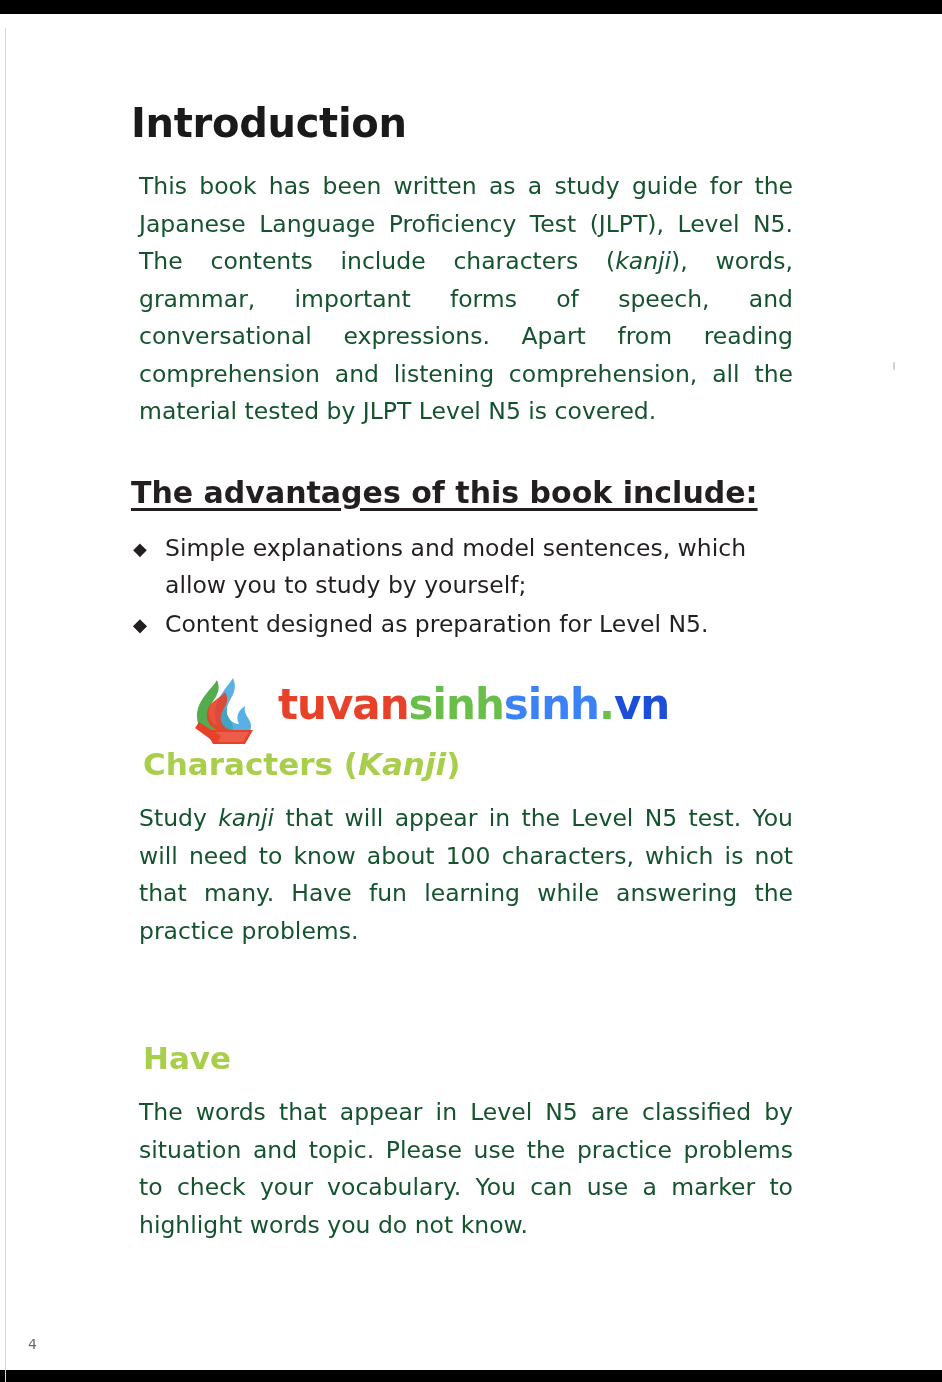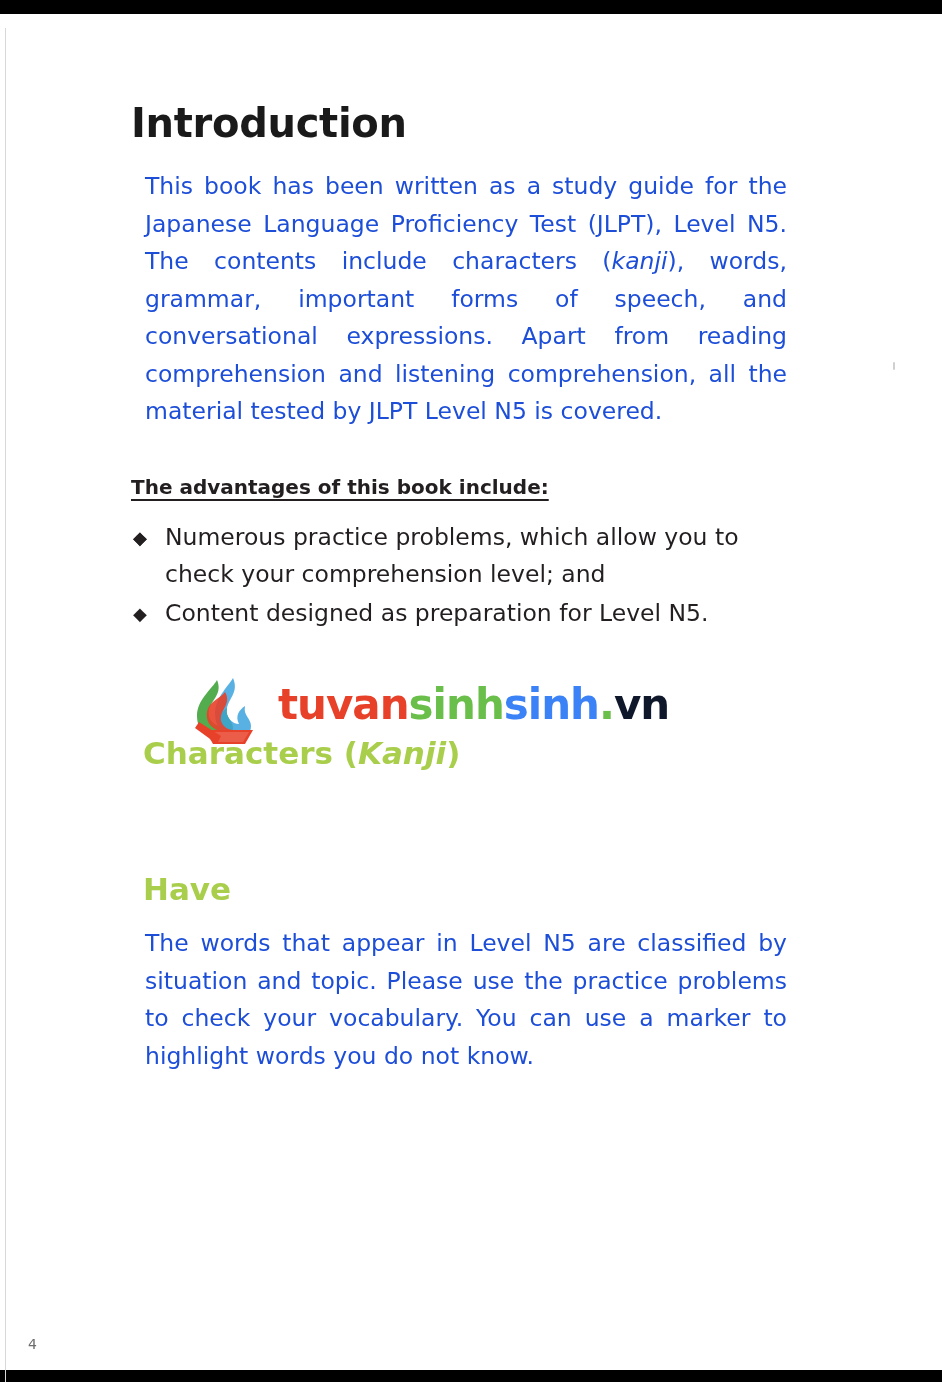--- a/index.html
+++ b/index.html
@@ -69,32 +69,32 @@
 
   h1.page-title {
     margin: 0 0 22px 0;
     font-size: 40px;
     font-weight: bold;
     color: #1a1a1a;
     letter-spacing: -0.3px;
   }
 
   p.body-text {
-    margin: 14px;
+    margin: 8px;
     font-size: 23.5px;
     line-height: 37.5px;
-    color: #1d4ed8;
+    color: #14532d;
     text-align: justify;
     text-justify: inter-word;
   }
   p.body-text em { font-style: italic; }
 
   h2.section-underline {
     margin: 44px 0 20px 0;
-    font-size: 20px;
+    font-size: 30px;
     font-weight: bold;
     color: #231f20;
     text-decoration: underline;
     text-underline-offset: 5px;
   }
 
   ul.advantages {
     list-style: none;
     margin: 0;
     padding: 0;
@@ -143,21 +143,21 @@
     font-family: "DejaVu Sans", sans-serif;
     font-size: 42px;
     font-weight: bold;
     letter-spacing: -1px;
     white-space: nowrap;
   }
   .wm-a { color: #e8412a; margin-top: 12px; }
   .wm-b { color: #6abf4b; }
   .wm-c { color: #3b82f6; }
   .wm-d { color: #6abf4b; }
-  .wm-e { color: #0f172a; }
+  .wm-e { color: #1d4ed8; }
 
   .wm-logo {
     position: absolute;
     left: 0;
     top: 0;
     width: 84px;
     height: 80px;
   }
 
   .page-number {
@@ -182,36 +182,37 @@
 
     <h1 class="page-title">Introduction</h1>
 
     <p class="body-text">This book has been written as a study guide for the Japanese Language Proficiency Test (JLPT), Level N5. The contents include characters (<em>kanji</em>), words, grammar, important forms of speech, and conversational expressions. Apart from reading comprehension and listening comprehension, all the material tested by JLPT Level N5 is covered.</p>
 
     <h2 class="section-underline">The advantages of this book include:</h2>
 
     <ul class="advantages">
       <li>
         <span class="bullet">◆</span>
+        <span>Simple explanations and model sentences, which allow you to study by yourself;</span>
       </li>
       <li>
         <span class="bullet">◆</span>
-        <span>Numerous practice problems, which allow you to check your comprehension level; and</span>
       </li>
       <li>
         <span class="bullet">◆</span>
         <span>Content designed as preparation for Level N5.</span>
       </li>
     </ul>
 
     <div class="gap-medium"></div>
     <div class="gap-medium"></div>
 
     <h2 class="section-green"><span>Characters (</span><em>Kanji</em><span>)</span></h2>
 
+    <p class="body-text">Study <em>kanji</em> that will appear in the Level N5 test. You will need to know about 100 characters, which is not that many. Have fun learning while answering the practice problems.</p>
 
     <div class="gap-medium"></div>
     <div class="gap-small"></div>
 
     <h2 class="section-green">Have</h2>
 
     <p class="body-text">The words that appear in Level N5 are classified by situation and topic. Please use the practice problems to check your vocabulary. You can use a marker to highlight words you do not know.</p>
 
   </div>
 

